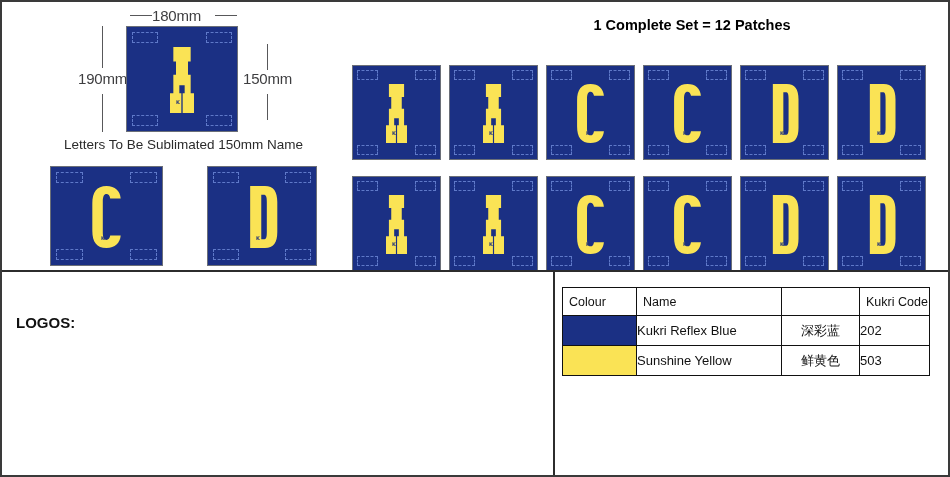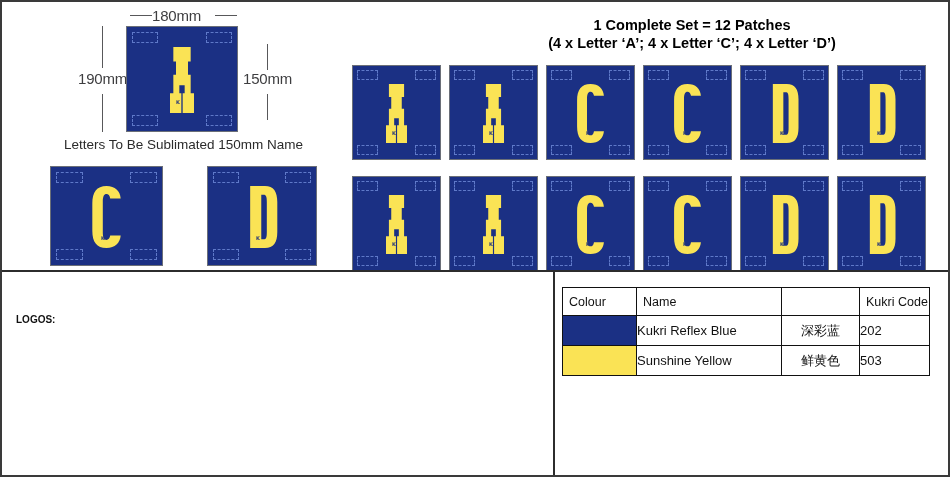--- a/index.html
+++ b/index.html
@@ -68,21 +68,21 @@
   .vdivider{position:absolute;width:0;top:0;bottom:0;border-left:2px solid #2c2c2c;}
 
   .fabricbox{
     position:absolute;box-sizing:border-box;
     border:2px solid #2c2c2c;background:#fff;
     display:flex;align-items:center;padding-left:10px;
   }
   .fabric-key{font-size:15px;font-weight:bold;color:#111;}
   .fabric-val{font-size:12.5px;color:#111;margin-left:7px;}
   .logos-key{
-    position:absolute;font-size:10px;font-weight:bold;color:#111;
+    position:absolute;font-size:15px;font-weight:bold;color:#111;
   }
 
   
   table.colours{
     position:absolute;border-collapse:collapse;
     background:#fff;table-layout:fixed;
   }
   table.colours td,table.colours th{
     border:1.5px solid #111;
     padding:0;margin:0;
@@ -151,21 +151,20 @@
           <path d="M10 0 H34 C48 0 54 9 54 26 V74 C54 91 48 100 34 100 H10 Z M28 14 V86 H32 C36 86 37 83 37 74 V26 C37 17 36 14 32 14 Z" fill="#fae355"></path>
         </svg>
       </div>
       <span class="kmark" style="left:48px;top:69px;">K</span>
     </div>
 
   <div class="caption" style="left:62px;top:135px;">Letters To Be Sublimated 150mm Name</div>
 
   <div class="redtitle" style="left:455px;top:14px;width:470px;">
     <span>1 Complete Set = 12 Patches</span><br>
-    <span>(4 x Letter ‘A’;   4 x Letter ‘C’;   4 x Letter ‘D’)</span>
   </div>
 
   <div id="patch-grid" class="abs" style="left:350px;top:63px;">
       <div class="patch" style="left: 0px; top: 0px; width: 89px; height: 95px;">
         <div class="corner" style="left:4px;top:4px;width:21px;height:10px;"></div>
         <div class="corner" style="right:4px;top:4px;width:21px;height:10px;"></div>
         <div class="corner" style="left:4px;bottom:4px;width:21px;height:10px;"></div>
         <div class="corner" style="right:4px;bottom:4px;width:21px;height:10px;"></div>
         <div class="letter" style="top:18px;height:59px;">
           <svg width="35" height="59" viewBox="0 0 60 100" preserveAspectRatio="none">

